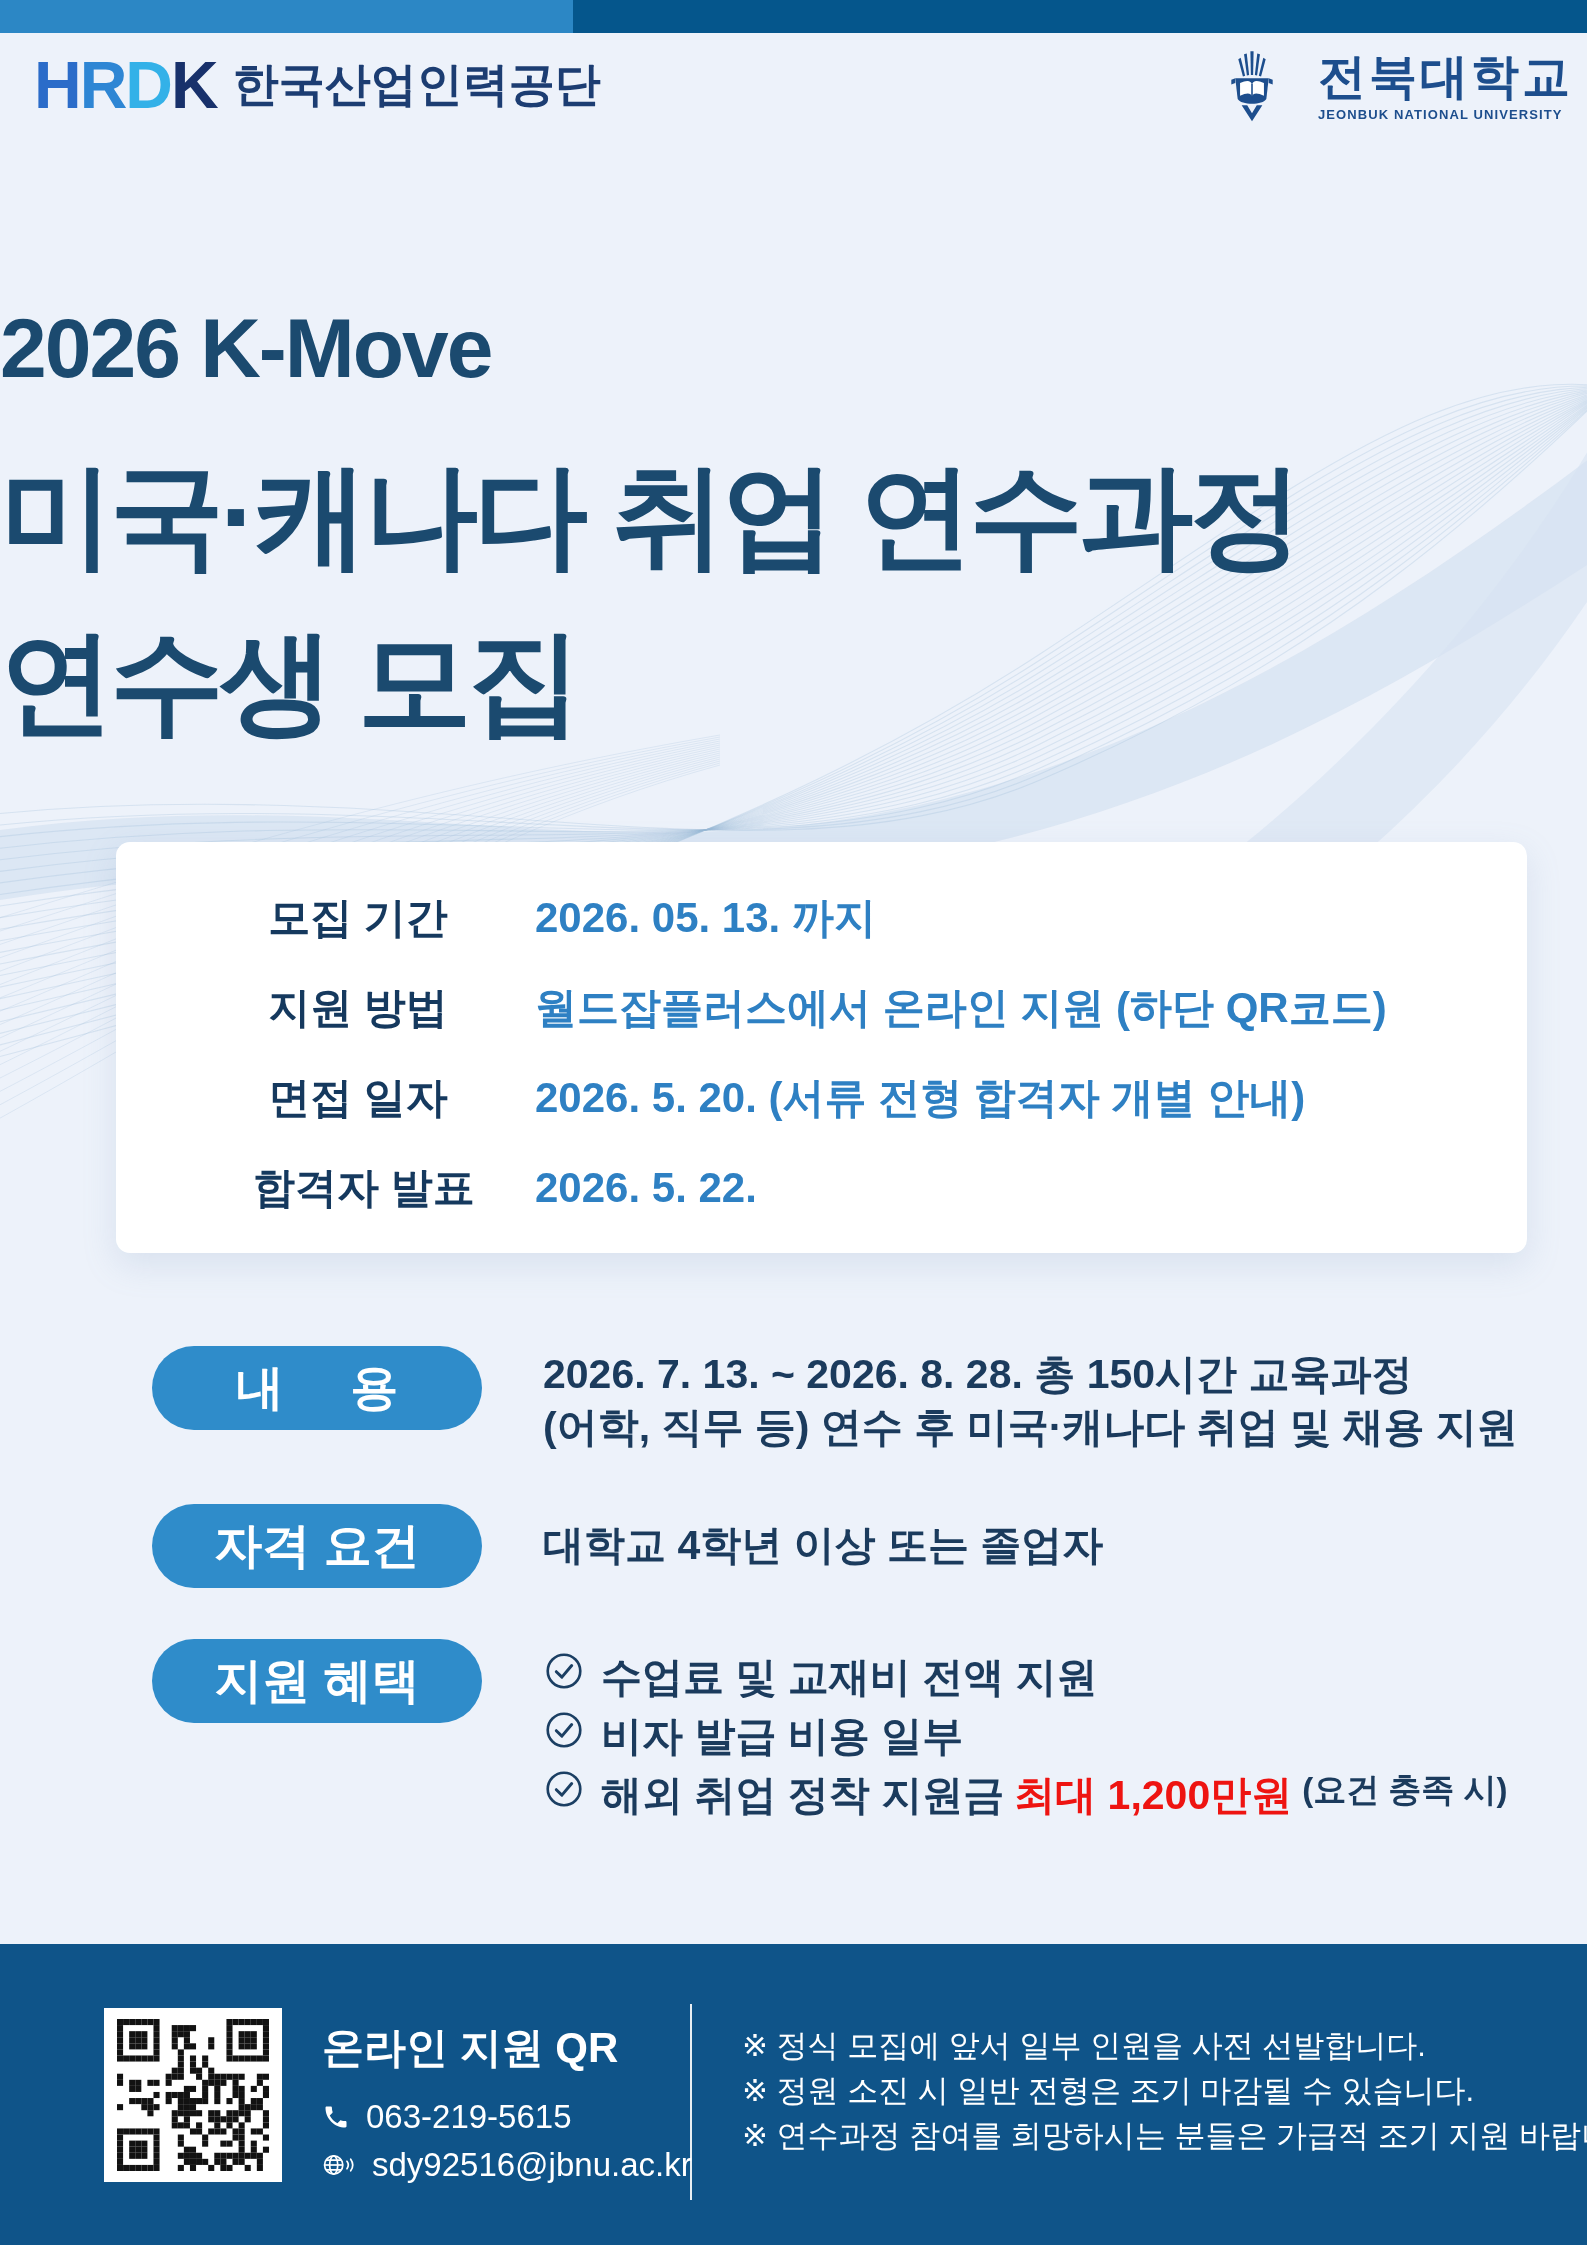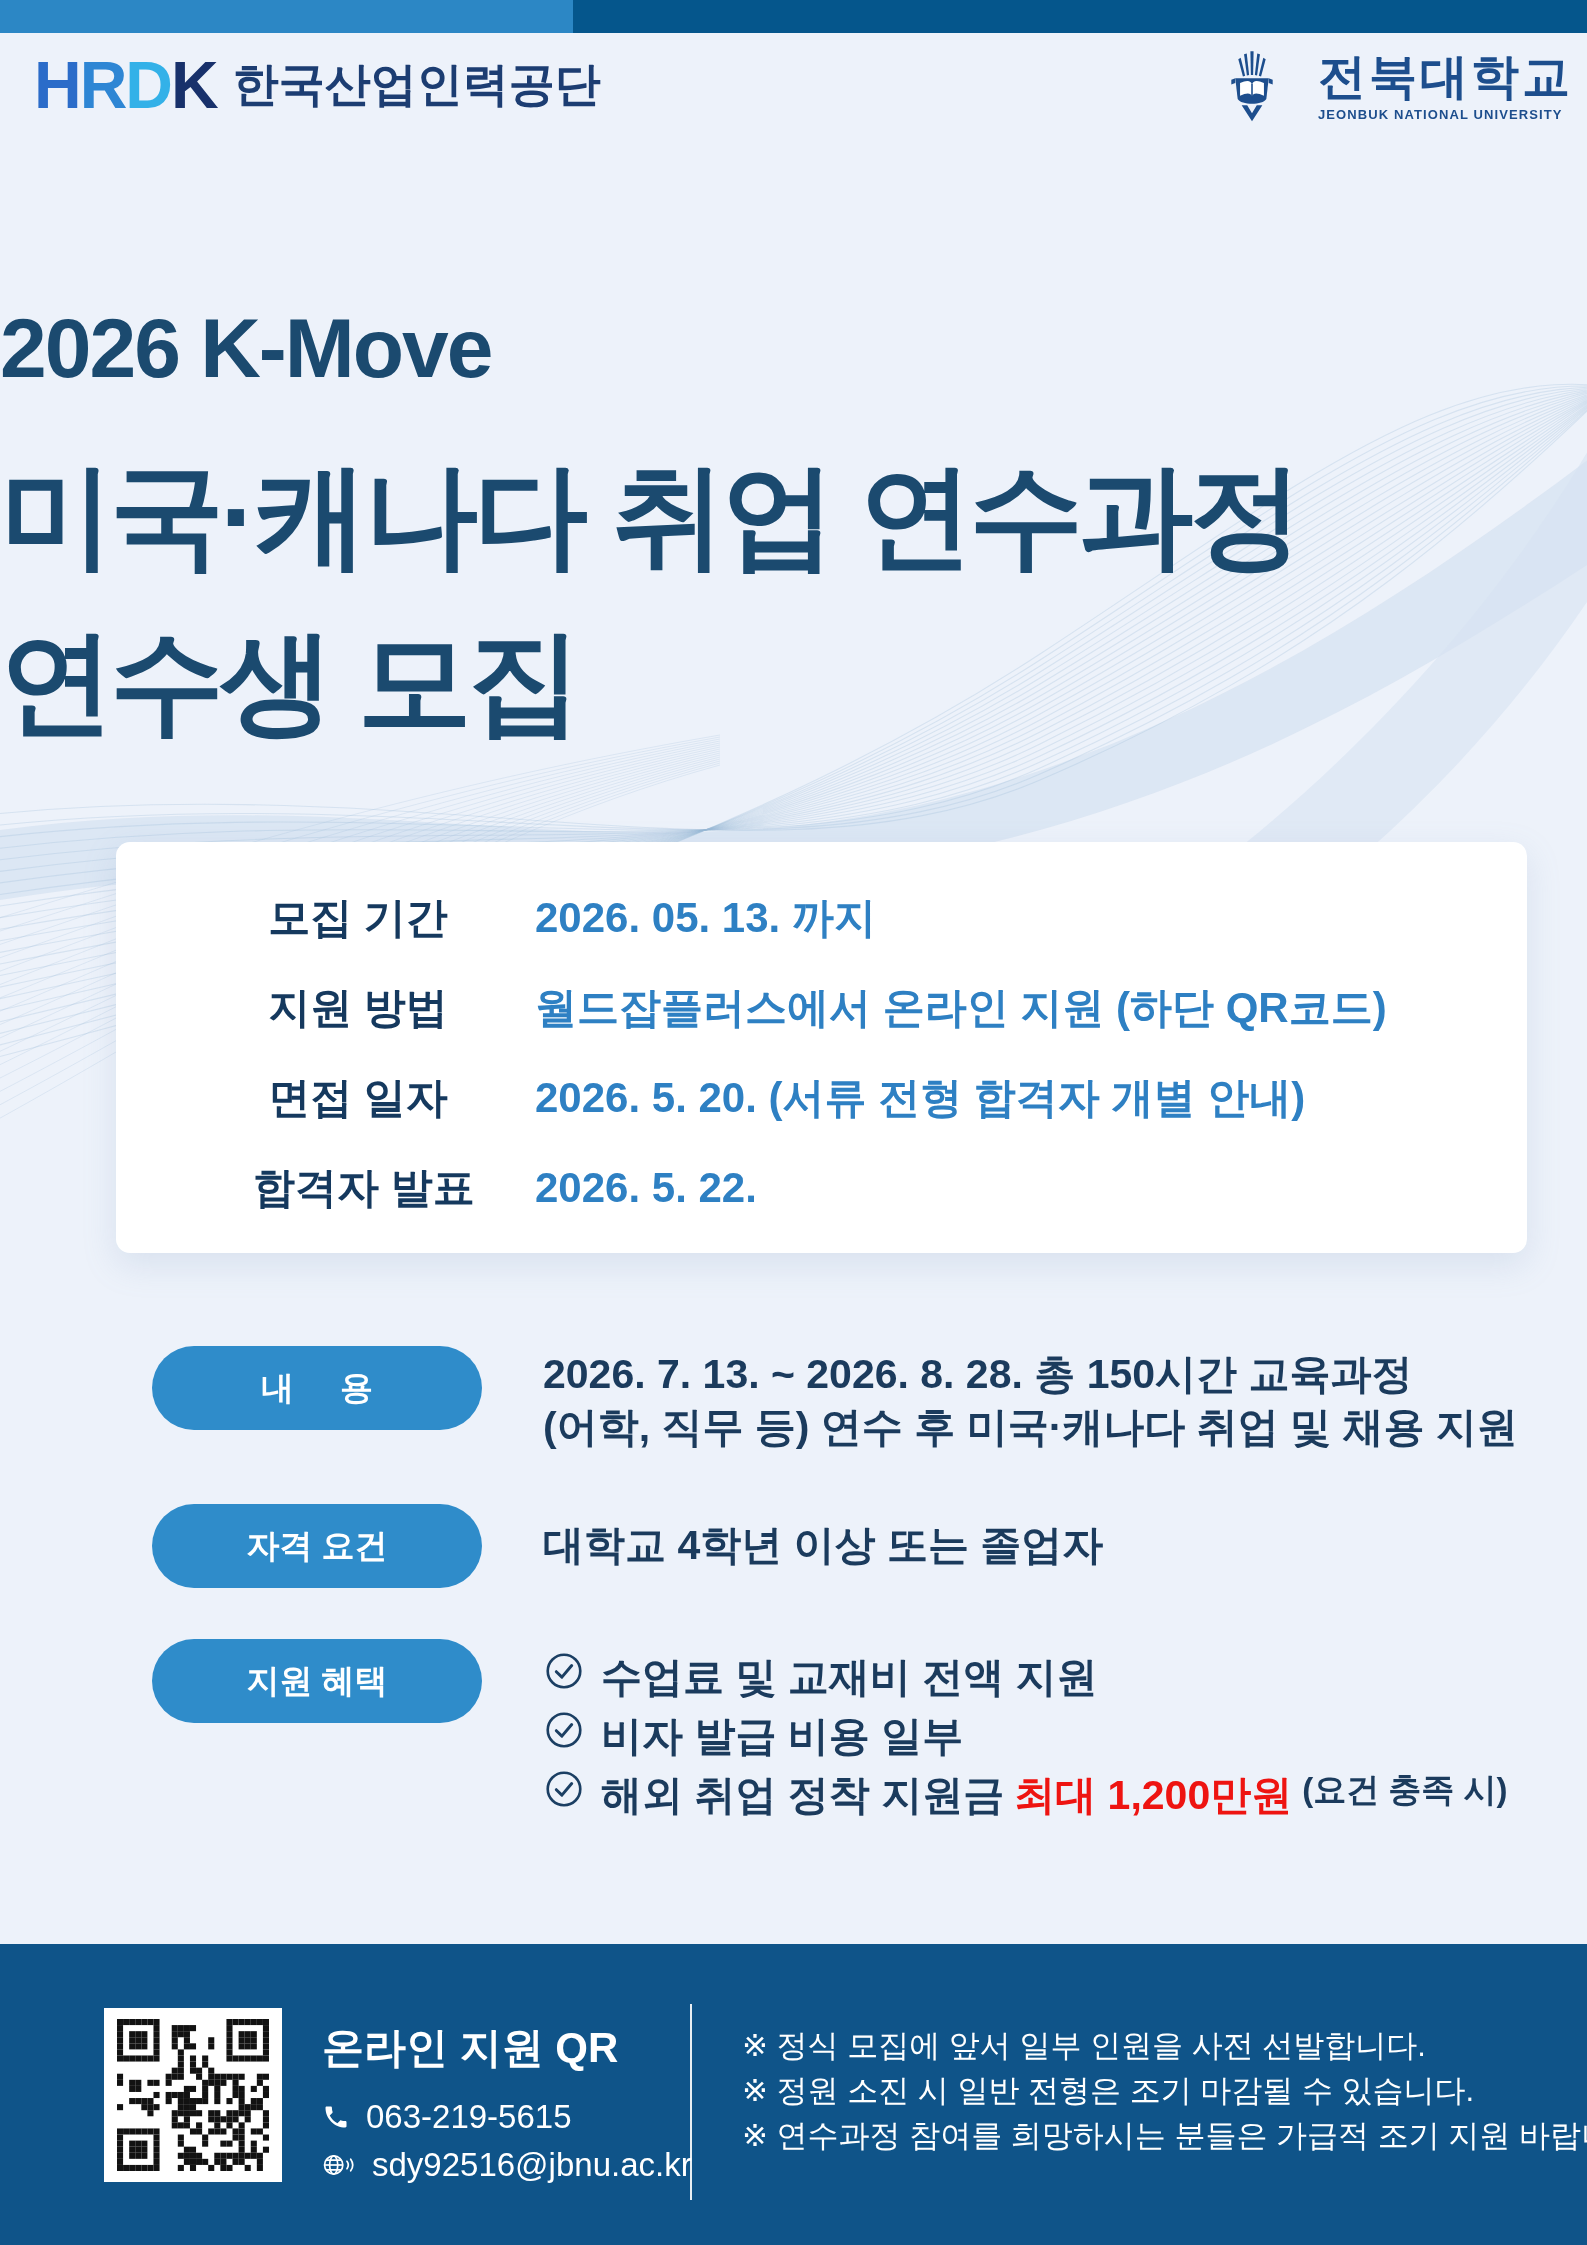--- a/index.html
+++ b/index.html
@@ -34,21 +34,21 @@
   .info-card{position:absolute;left:88px;top:842px;width:1411px;height:411px;background:#ffffff;border-radius:14px;z-index:1;box-shadow:0 12px 34px rgba(120,150,190,.18);padding:49px 8px 0 137px;box-sizing:border-box;margin-left:28px;}
   .info-row{display:flex;align-items:center;height:54px;margin-bottom:36px;}
   .info-label{width:210px;text-align:center;font-size:42px;font-weight:800;color:#15395e;white-space:nowrap;}
   .info-value{margin-left:72px;font-size:42px;font-weight:800;color:#2e80c3;white-space:nowrap;}
 
   
   .section{position:absolute;left:152px;display:flex;align-items:flex-start;z-index:1;}
   .sec-1{top:1346px;}
   .sec-2{top:1504px;justify-content:flex-end;}
   .sec-3{top:1639px;}
-  .pill{width:330px;height:84px;border-radius:42px;background:#2f8cca;color:#ffffff;font-size:33px;font-weight:700;display:flex;align-items:center;justify-content:center;white-space:pre;flex:none;}
+  .pill{width:330px;height:84px;border-radius:42px;background:#2f8cca;color:#ffffff;font-size:48px;font-weight:700;display:flex;align-items:center;justify-content:center;white-space:pre;flex:none;}
   .section-body{margin-left:61px;}
   .sec-1 .section-body{padding-top:2px;}
   .sec-2 .section-body{padding-top:15px;}
   .sec-3 .section-body{padding-top:11px;}
   .section-line{font-size:41px;font-weight:700;color:#1b3b5d;line-height:53px;white-space:nowrap;}
   .benefit{display:flex;align-items:flex-start;height:53px;margin-bottom:6px;font-size:41px;font-weight:700;color:#1b3b5d;white-space:nowrap;}
   .benefit .check{width:42px;height:42px;margin-right:16px;flex:none;}
   .benefit .hl{color:#ee1411;font-weight:800;margin-left:10px;}
   .benefit .small{font-size:33px;font-weight:600;margin-left:10px;color:#1b3b5d;}
 

